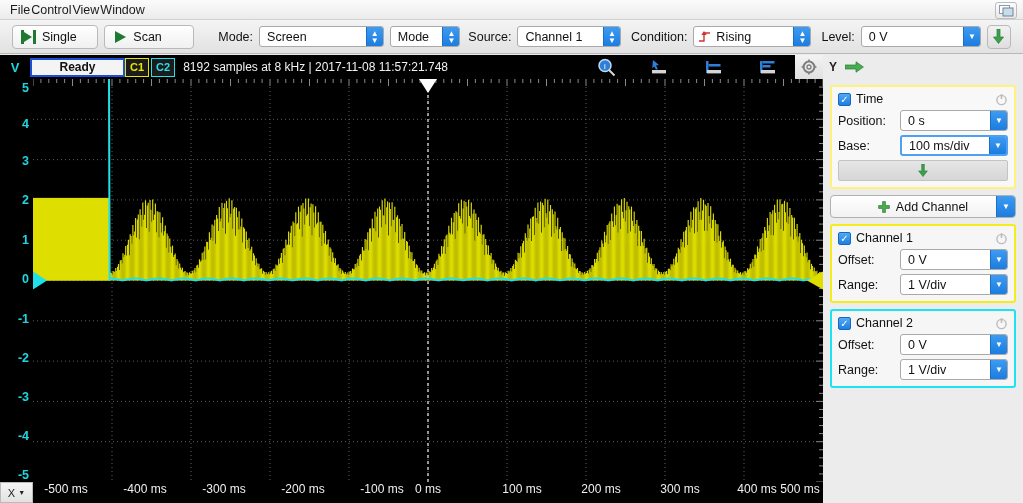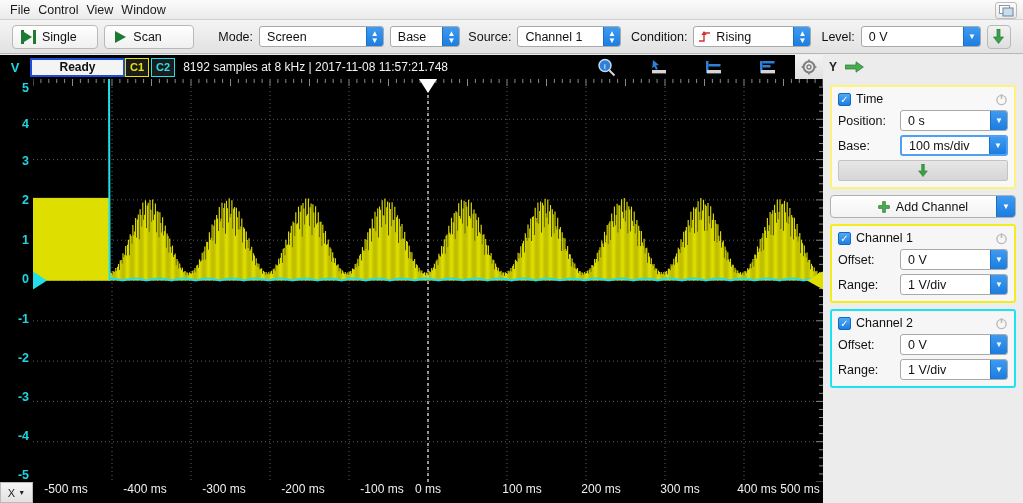--- a/index.html
+++ b/index.html
@@ -9,21 +9,21 @@
     overflow: hidden;
     background: #ececec;
   }
   .app { position: relative; width: 1023px; height: 503px; }
 
   
   .menubar {
     position: absolute; left: 0; top: 0; width: 1023px; height: 20px;
     background: linear-gradient(#fbfbfb, #ebebeb);
     border-bottom: 1px solid #d0d0d0;
-    display: flex; align-items: center; padding-left: 10px; gap: 8px;
+    display: flex; align-items: center; padding-left: 10px; gap: 1px;
   }
   .menubar .mi { font-size: 12.5px; color: #1a1a1a; line-height: 20px; cursor: default; }
   .win-btn {
     position: absolute; right: 6px; top: 2px; width: 22px; height: 17px;
     border: 1px solid #bcbcbc; border-radius: 3px;
     background: linear-gradient(#fdfdfd, #e9e9e9);
     display: flex; align-items: center; justify-content: center;
   }
 
   
@@ -229,21 +229,21 @@
     <div class="lbl" style="margin-left:18px">Mode:</div>
     <div class="combo" style="width:135px">
       <span>Screen</span>
       <span class="stepper">
           <span>▲</span>
           <span>▼</span>
         </span>
     </div>
 
     <div class="combo" style="width:76px">
-      <span>Base</span>
+      <span>Mode</span>
       <span class="stepper">
           <span>▲</span>
           <span>▼</span>
         </span>
     </div>
 
     <div class="lbl" style="margin-left:2px">Source:</div>
     <div class="combo" style="width:112px">
       <span>Channel 1</span>
       <span class="stepper">

